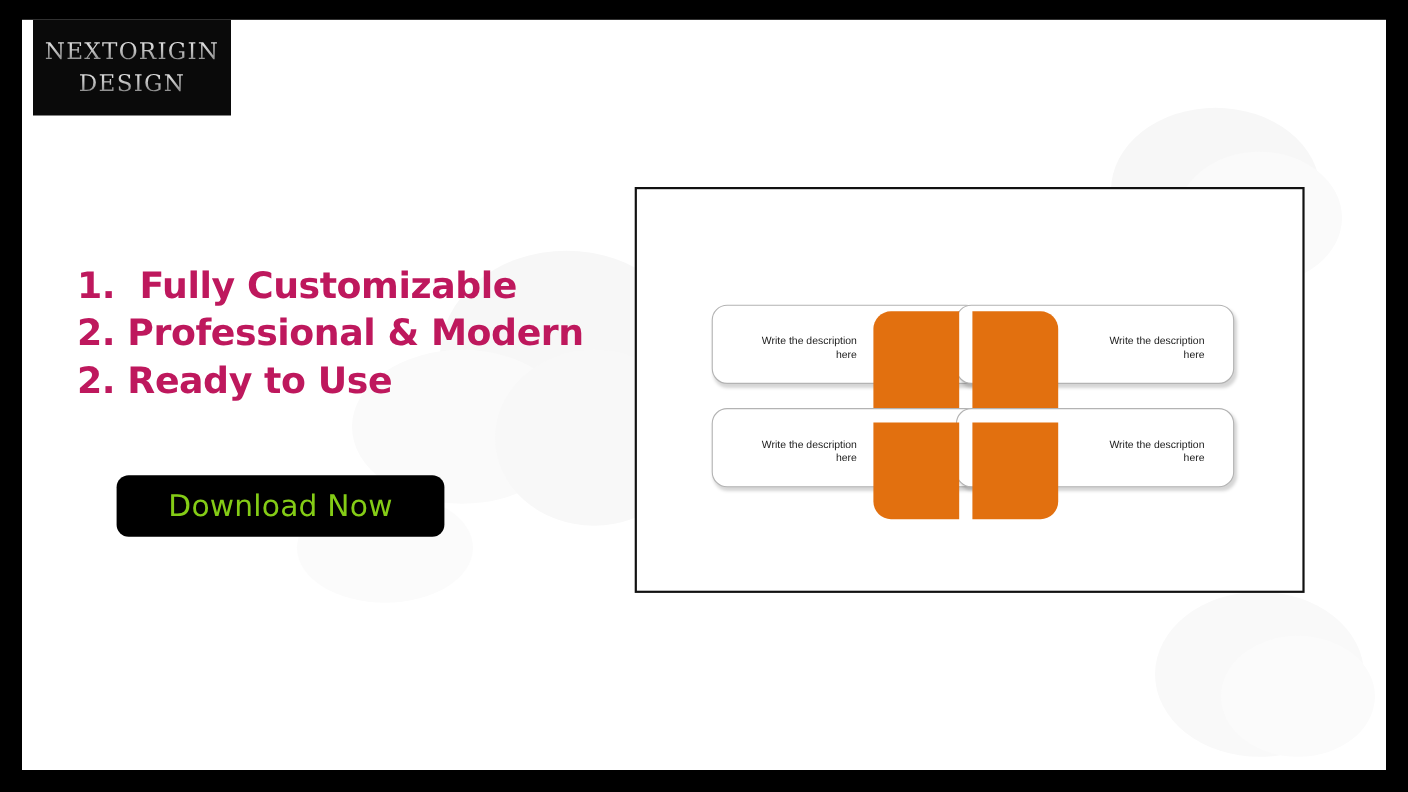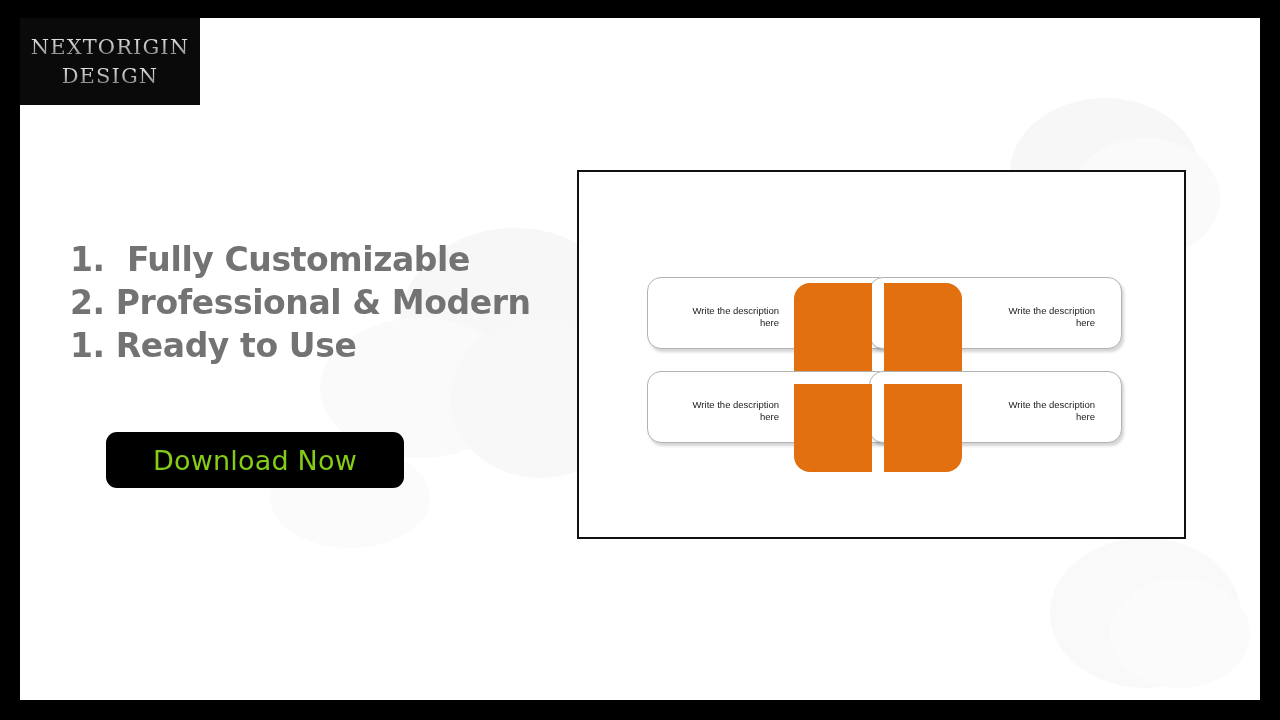--- a/index.html
+++ b/index.html
@@ -45,21 +45,21 @@
   .wm.b3 { left: 430px; top: 300px;  width: 180px; height: 160px; background:#f8f8f8;}
   .wm.b4 { left: 990px; top:  80px;  width: 190px; height: 150px; }
   .wm.b5 { left: 1050px; top: 120px; width: 150px; height: 120px; background:#fafafa;}
   .wm.b6 { left: 1030px; top: 520px; width: 190px; height: 150px; background:#f9f9f9;}
   .wm.b7 { left: 1090px; top: 560px; width: 140px; height: 110px; background:#fbfbfb;}
   .wm.b8 { left: 250px;  top: 430px; width: 160px; height: 100px; background:#fbfbfb;}
 
   
   #logo-block {
     position: absolute;
-    left: 0px;
+    left: 10px;
     top: 0px;
     width: 180px;
     height: 87px;
     background: #0a0a0a;
     display: flex;
     flex-direction: column;
     align-items: center;
     justify-content: center;
     z-index: 20;
   }
@@ -88,21 +88,21 @@
   #feature-list {
     list-style: none;
     margin: 0;
     padding: 0;
   }
   #feature-list li {
     font-family: "DejaVu Sans", sans-serif;
     font-weight: bold;
     font-size: 33px;
     line-height: 43px;
-    color: #737373;
+    color: #be185d;
     white-space: pre;
     letter-spacing: -0.4px;
   }
 
   #download-button {
     position: absolute;
     left: 36px;
     top: 194px;
     width: 298px;
     height: 56px;
@@ -206,21 +206,21 @@
 
     <div id="logo-block">
       <div class="logo-line l1">NEXTORIGIN</div>
       <div class="logo-line l2">DESIGN</div>
     </div>
 
     <div id="left-col">
       <ul id="feature-list">
         <li>1.  Fully Customizable</li>
         <li>2. Professional &amp; Modern</li>
-        <li>1. Ready to Use</li>
+        <li>2. Ready to Use</li>
       </ul>
 
       <button id="download-button">Download Now</button>
     </div>
 
     <div id="diagram-frame">
       <div id="diagram-inner">
 
         <div class="desc-box tl">
           <div class="desc-text">Write the description here</div>

